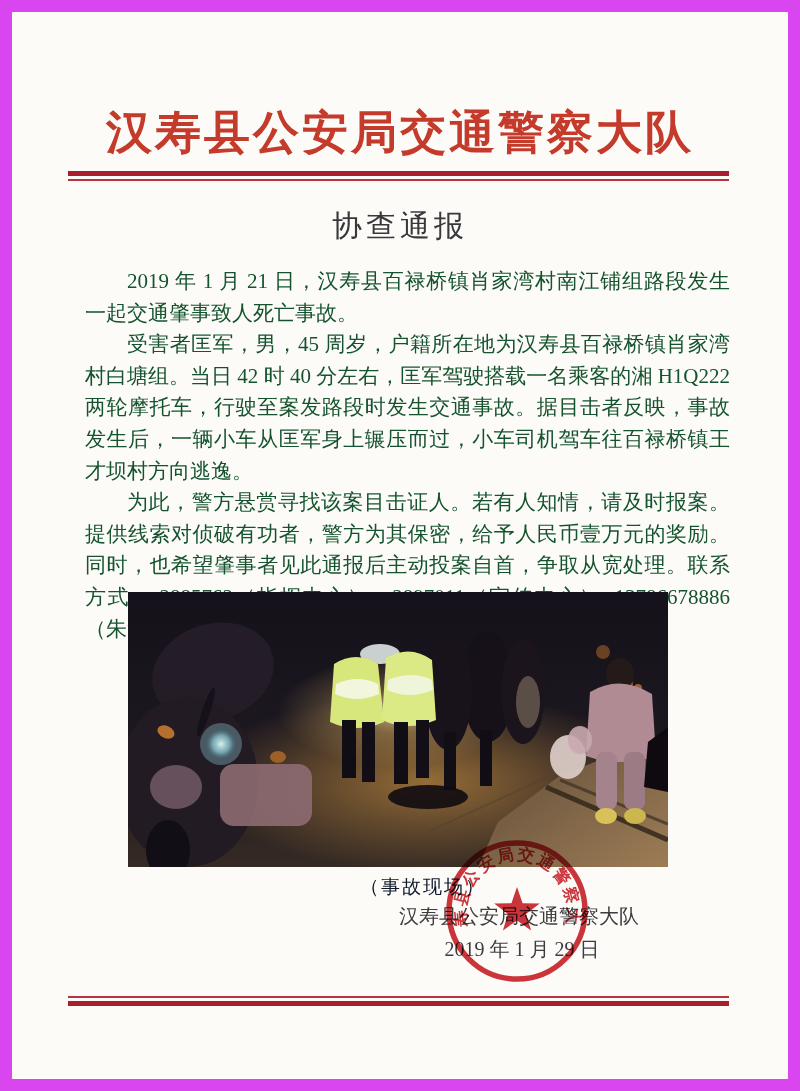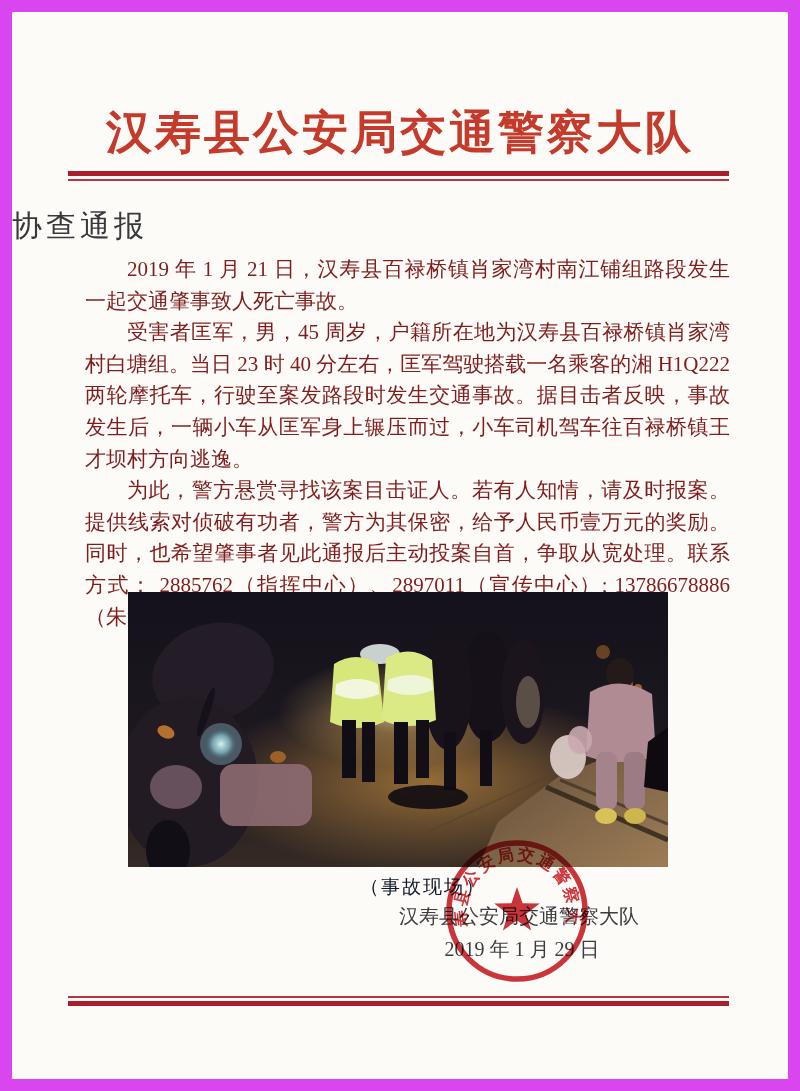--- a/index.html
+++ b/index.html
@@ -26,31 +26,31 @@
   .header-divider {
     position: absolute;
     top: 159px; left: 56px; width: 661px; height: 10px;
   }
   .header-divider .thick { height: 5px; background: #a91e2c; }
   .header-divider .gap   { height: 3px; }
   .header-divider .thin  { height: 2px; background: #b53343; }
   .notice-title {
     position: absolute;
     top: 194px; left: 0; width: 776px;
-    text-align: left;
+    text-align: center;
     font-size: 30px;
     letter-spacing: 4px;
     color: #38383b;
   }
   .body-text {
     position: absolute;
-    top: 242px; left: 73px; width: 645px;
+    top: 254px; left: 73px; width: 645px;
     font-size: 21px;
     line-height: 31.6px;
-    color: #7f1d1d;
+    color: #14532d;
     text-align: justify;
   }
   .body-text p { text-indent: 2em; }
   .photo-frame {
     position: absolute;
     top: 580px; left: 116px;
     width: 540px; height: 275px;
     background: #17131c;
   }
   .photo-frame svg { display: block; }
@@ -103,21 +103,21 @@
   <div class="header-divider">
     <div class="thick"></div>
     <div class="gap"></div>
     <div class="thin"></div>
   </div>
 
   <div class="notice-title">协查通报</div>
 
   <div class="body-text">
     <p>2019 年 1 月 21 日，汉寿县百禄桥镇肖家湾村南江铺组路段发生一起交通肇事致人死亡事故。</p>
-    <p>受害者匡军，男，45 周岁，户籍所在地为汉寿县百禄桥镇肖家湾村白塘组。当日 23 时 40 分左右，匡军驾驶搭载一名乘客的湘 H1Q222 两轮摩托车，行驶至案发路段时发生交通事故。据目击者反映，事故发生后，一辆小车从匡军身上辗压而过，小车司机驾车往百禄桥镇王才坝村方向逃逸。</p>
+    <p>受害者匡军，男，45 周岁，户籍所在地为汉寿县百禄桥镇肖家湾村白塘组。当日 42 时 40 分左右，匡军驾驶搭载一名乘客的湘 H1Q222 两轮摩托车，行驶至案发路段时发生交通事故。据目击者反映，事故发生后，一辆小车从匡军身上辗压而过，小车司机驾车往百禄桥镇王才坝村方向逃逸。</p>
     <p>为此，警方悬赏寻找该案目击证人。若有人知情，请及时报案。提供线索对侦破有功者，警方为其保密，给予人民币壹万元的奖励。同时，也希望肇事者见此通报后主动投案自首，争取从宽处理。联系方式： 2885762（指挥中心）、2897011（宣传中心）; 13786678886（朱警官）。</p>
   </div>
 
   <div class="photo-frame">
     <svg width="540" height="275" viewBox="0 0 540 275">
       <defs>
         <radialGradient id="centerGlow" cx="50%" cy="50%" r="50%">
           <stop offset="0%" stop-color="#efe3b4" stop-opacity="0.95"></stop>
           <stop offset="40%" stop-color="#caa45e" stop-opacity="0.5"></stop>
           <stop offset="100%" stop-color="#caa45e" stop-opacity="0"></stop>

